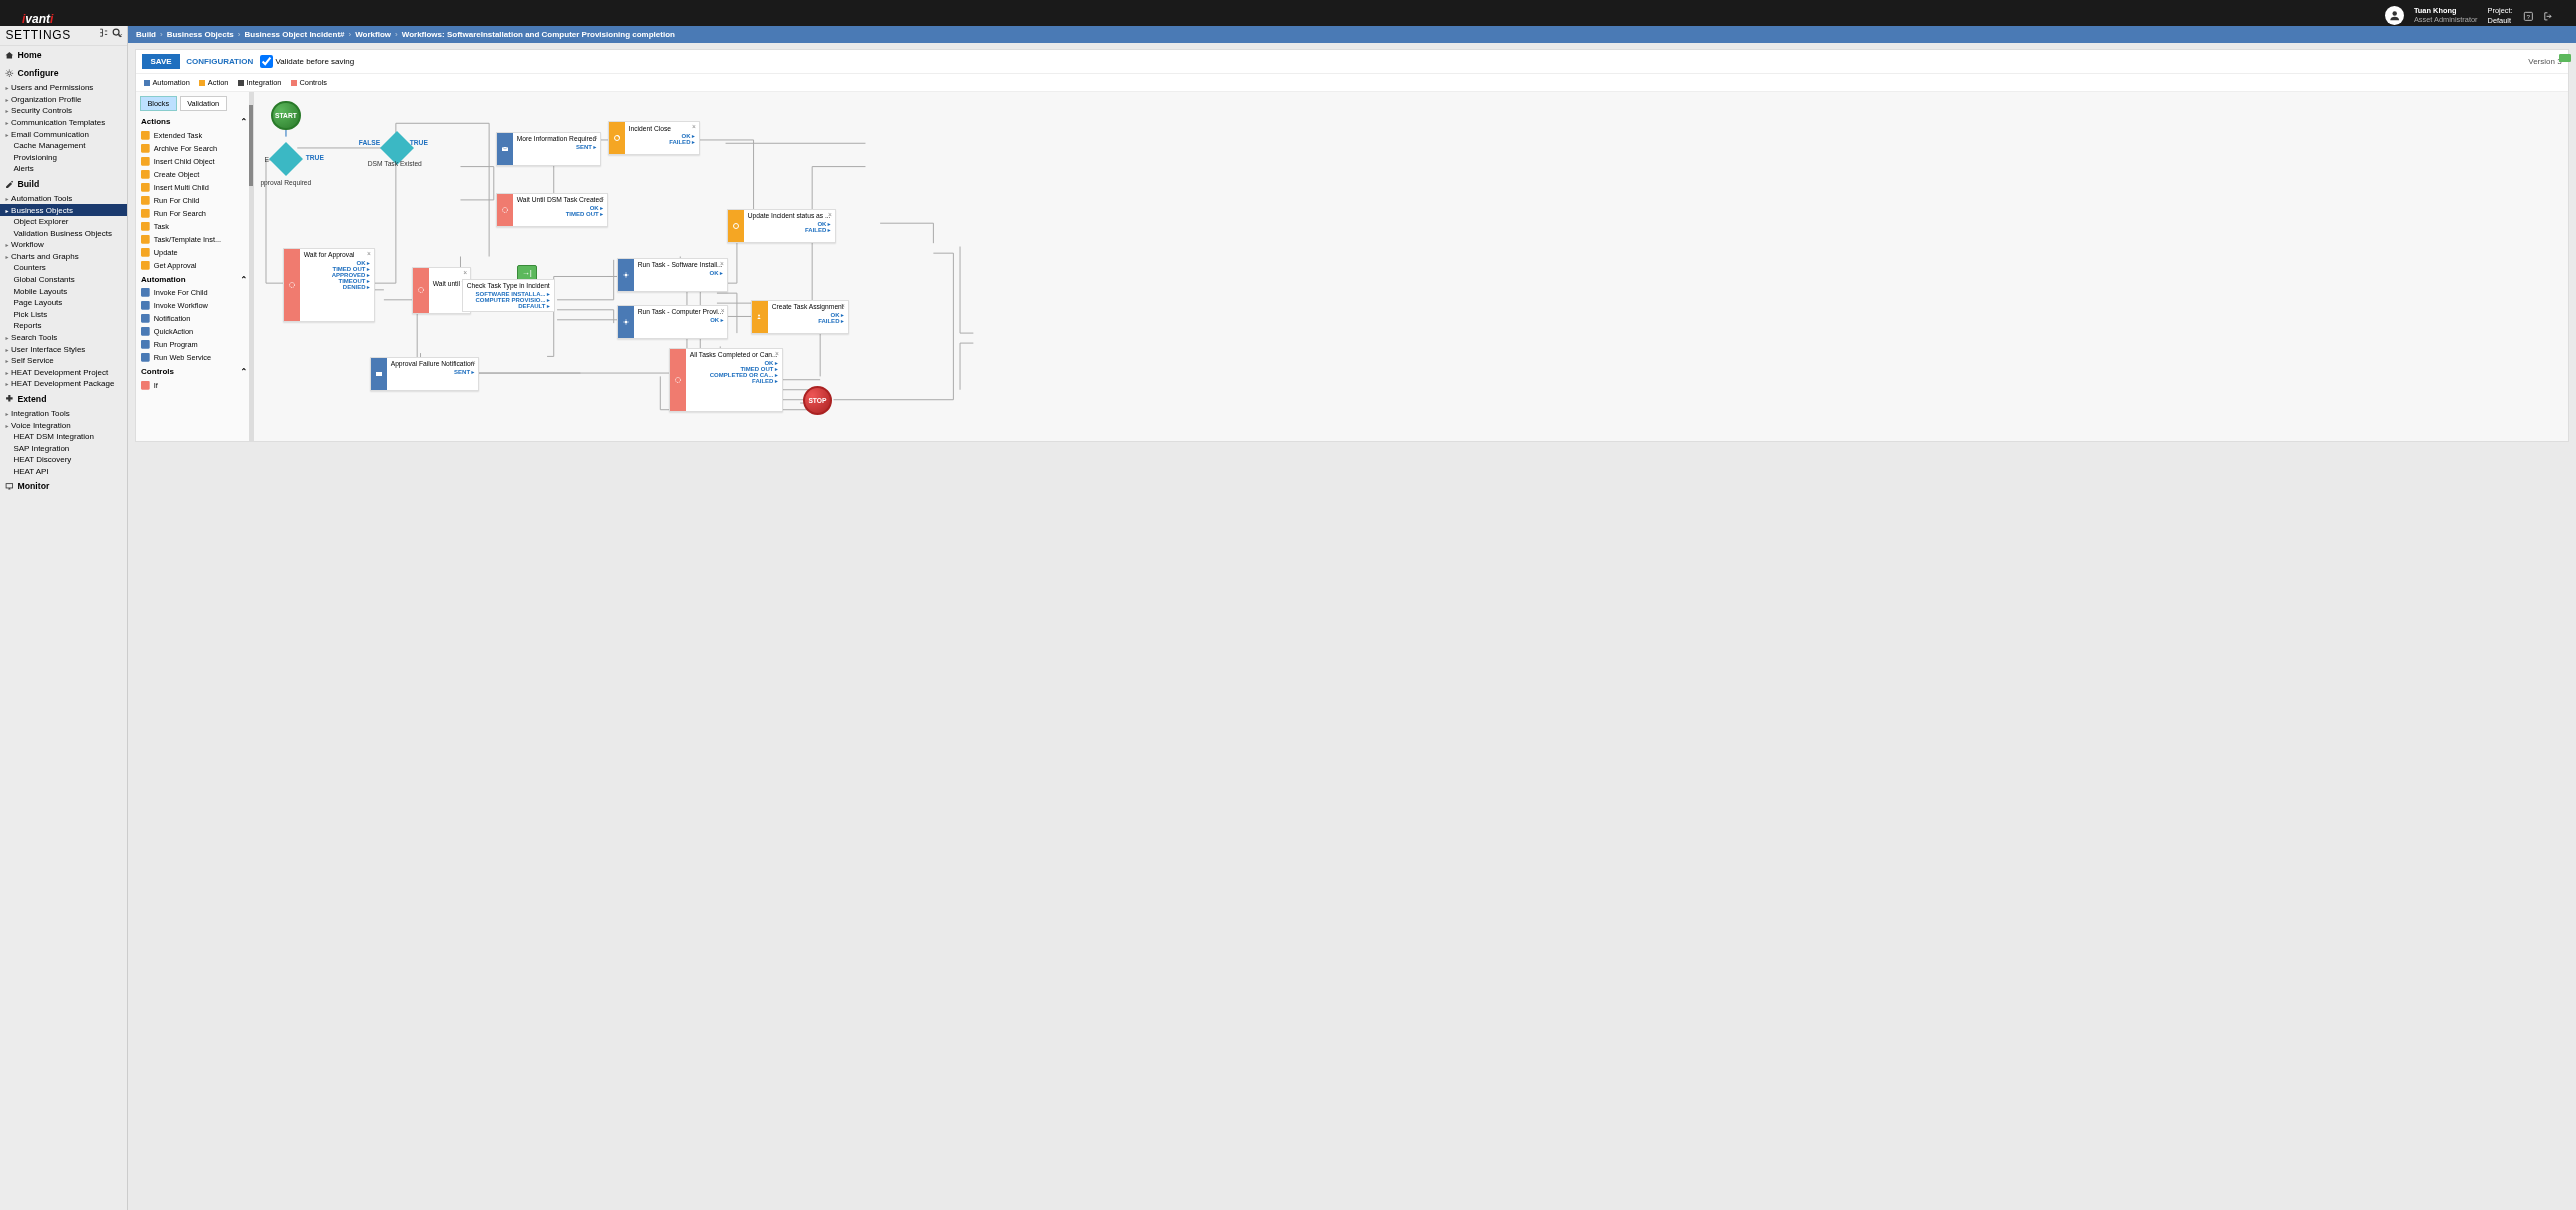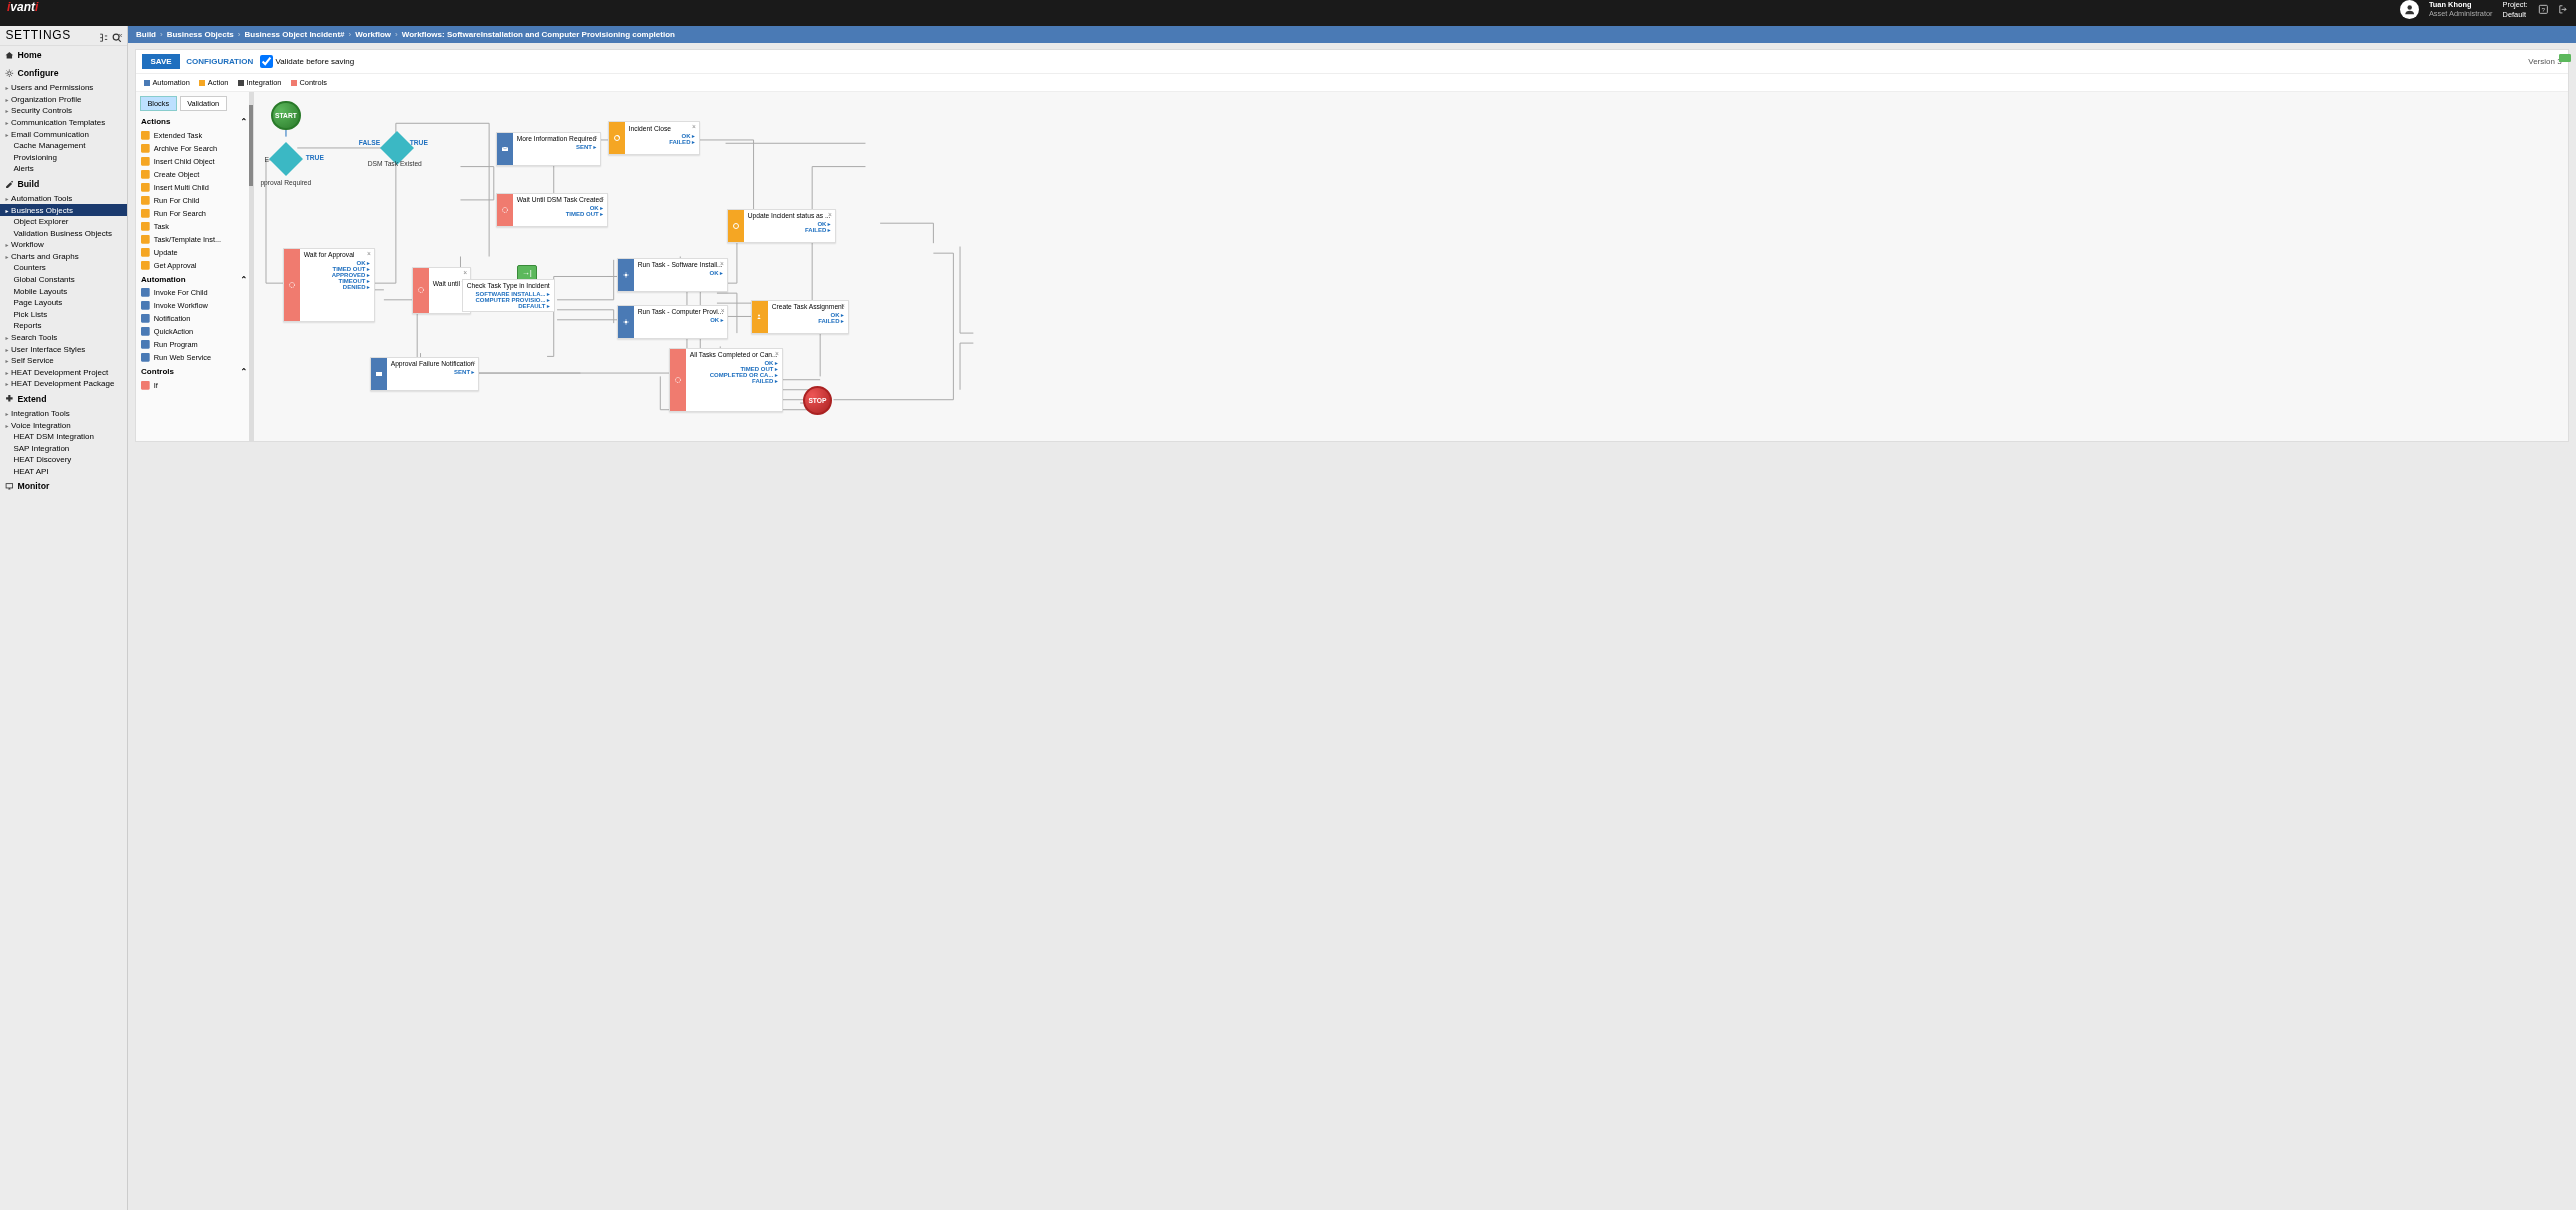--- a/index.html
+++ b/index.html
@@ -1,30 +1,30 @@
 <!DOCTYPE html>
 <html style="font-size:10.7px"><head>
 <meta charset="utf-8">
 <style>
 *{box-sizing:border-box;margin:0;padding:0;font-family:"Segoe UI",Arial,sans-serif}
 body{background:#eaeaea;overflow:hidden;width:2576px;height:1210px;transform-origin:0 0}
-.topbar{background:#1a1a1a;height:25.5px;display:flex;align-items:flex-start;padding:0 7px;color:#fff}
+.topbar{background:#1a1a1a;height:25.5px;display:flex;align-items:flex-end;padding:0 22px;color:#fff}
 .logo{font-size:12px;font-weight:bold;font-style:italic}
 .logo .red{color:#d22}
 .topbar-right{margin-left:auto;display:flex;align-items:center;gap:10px}
 .avatar{width:19px;height:19px;border-radius:50%;background:#fff;display:flex;align-items:center;justify-content:center}
 .avatar svg{width:13.4px;height:13.4px}
 .user-info{display:flex;flex-direction:column;font-size:7.4px;line-height:1.2}
 .user-info .name{font-weight:bold}
 .user-info .role{color:#aaa}
 .proj{font-size:7.4px;line-height:1.3}
 .tb-icon{width:10.7px;height:10.7px;cursor:pointer;fill:#ccc}
 .shell{display:flex;height:calc(100% - 25.5px)}
 .sidebar{width:128px;background:#ececec;border-right:0.7px solid #ccc;overflow-y:auto;position:relative}
-.side-head{display:flex;align-items:flex-end;padding:2.7px 5.4px;border-bottom:0.7px solid #ddd}
+.side-head{display:flex;align-items:flex-start;padding:2.7px 5.4px;border-bottom:0.7px solid #ddd}
 .side-title{font-size:12px;letter-spacing:0.7px}
 .side-icons{margin-left:auto;display:flex;gap:4px}
 .side-icons svg{width:9.4px;height:9.4px;cursor:pointer}
 .nav-section{display:flex;align-items:center;padding:4px 5.4px;font-weight:bold;font-size:8.7px;cursor:pointer}
 .nav-section svg{width:8.7px;height:8.7px;margin-right:3.4px}
 .nav-item{padding:1.3px 5.4px 1.3px 13.4px;font-size:8px;cursor:pointer;display:flex;align-items:center}
 .nav-item.exp::before{content:"▸";font-size:6px;color:#777;margin-right:2.7px;margin-left:-8px}
 .nav-item.active{background:#1a3a6e;color:#fff}
 .nav-item.active::before{color:#fff}
 .main{flex:1;display:flex;flex-direction:column;position:relative}

